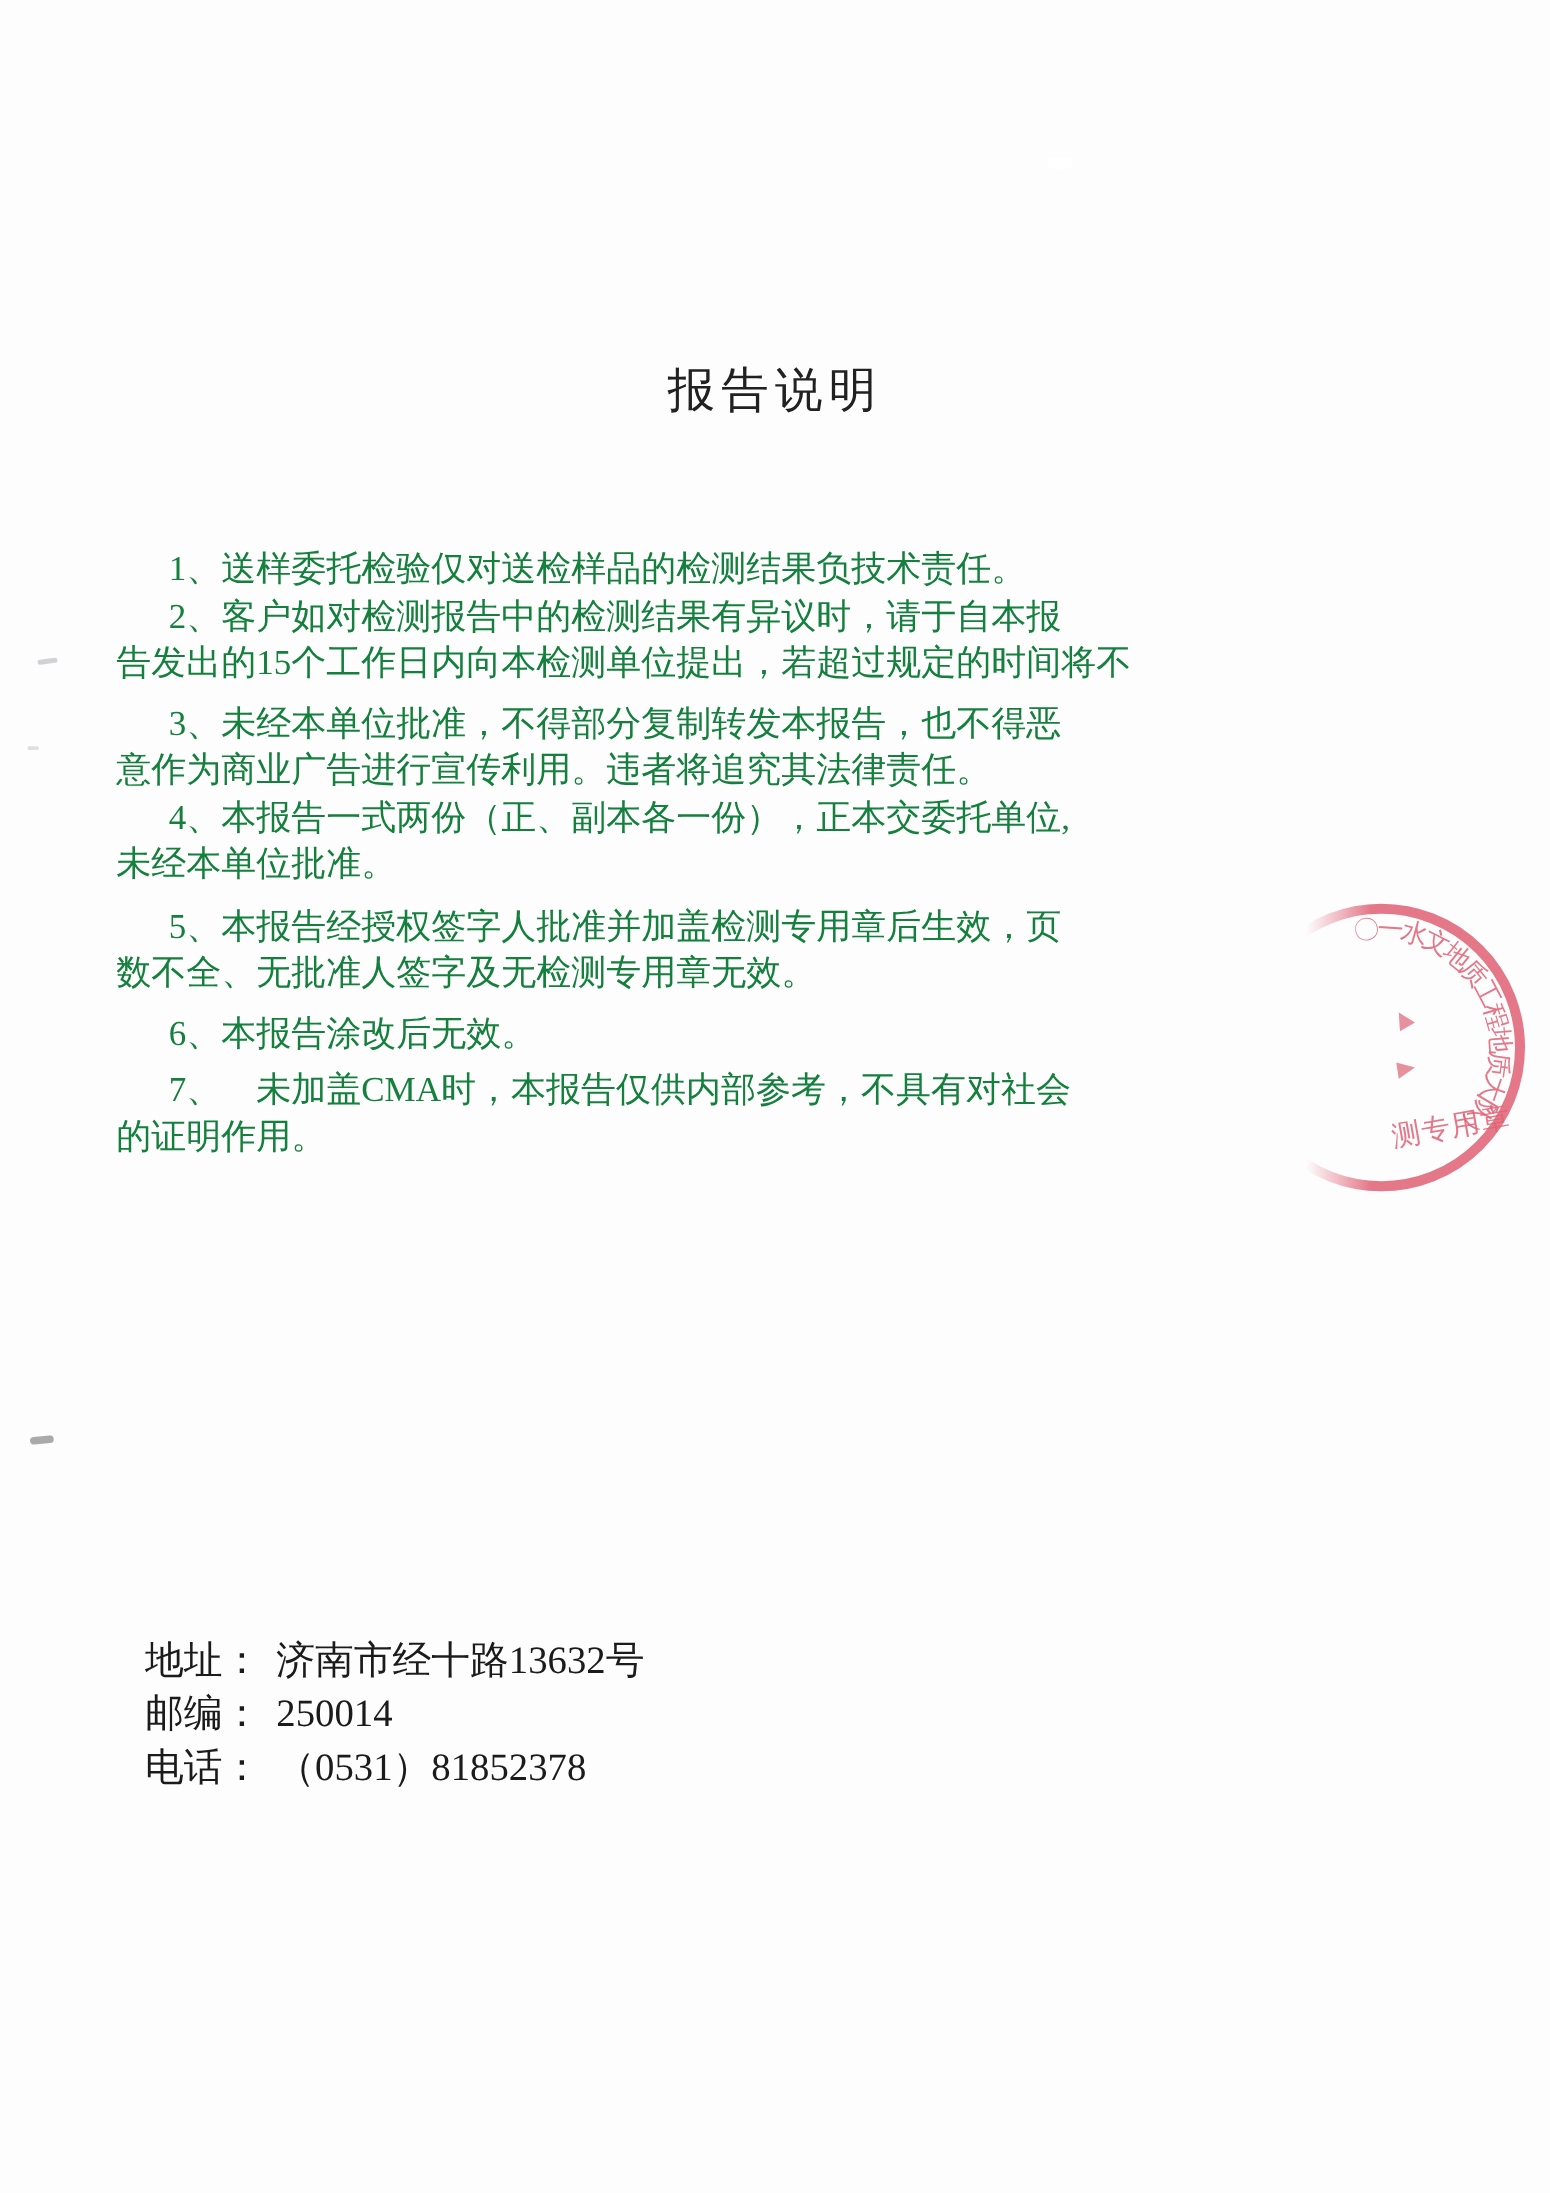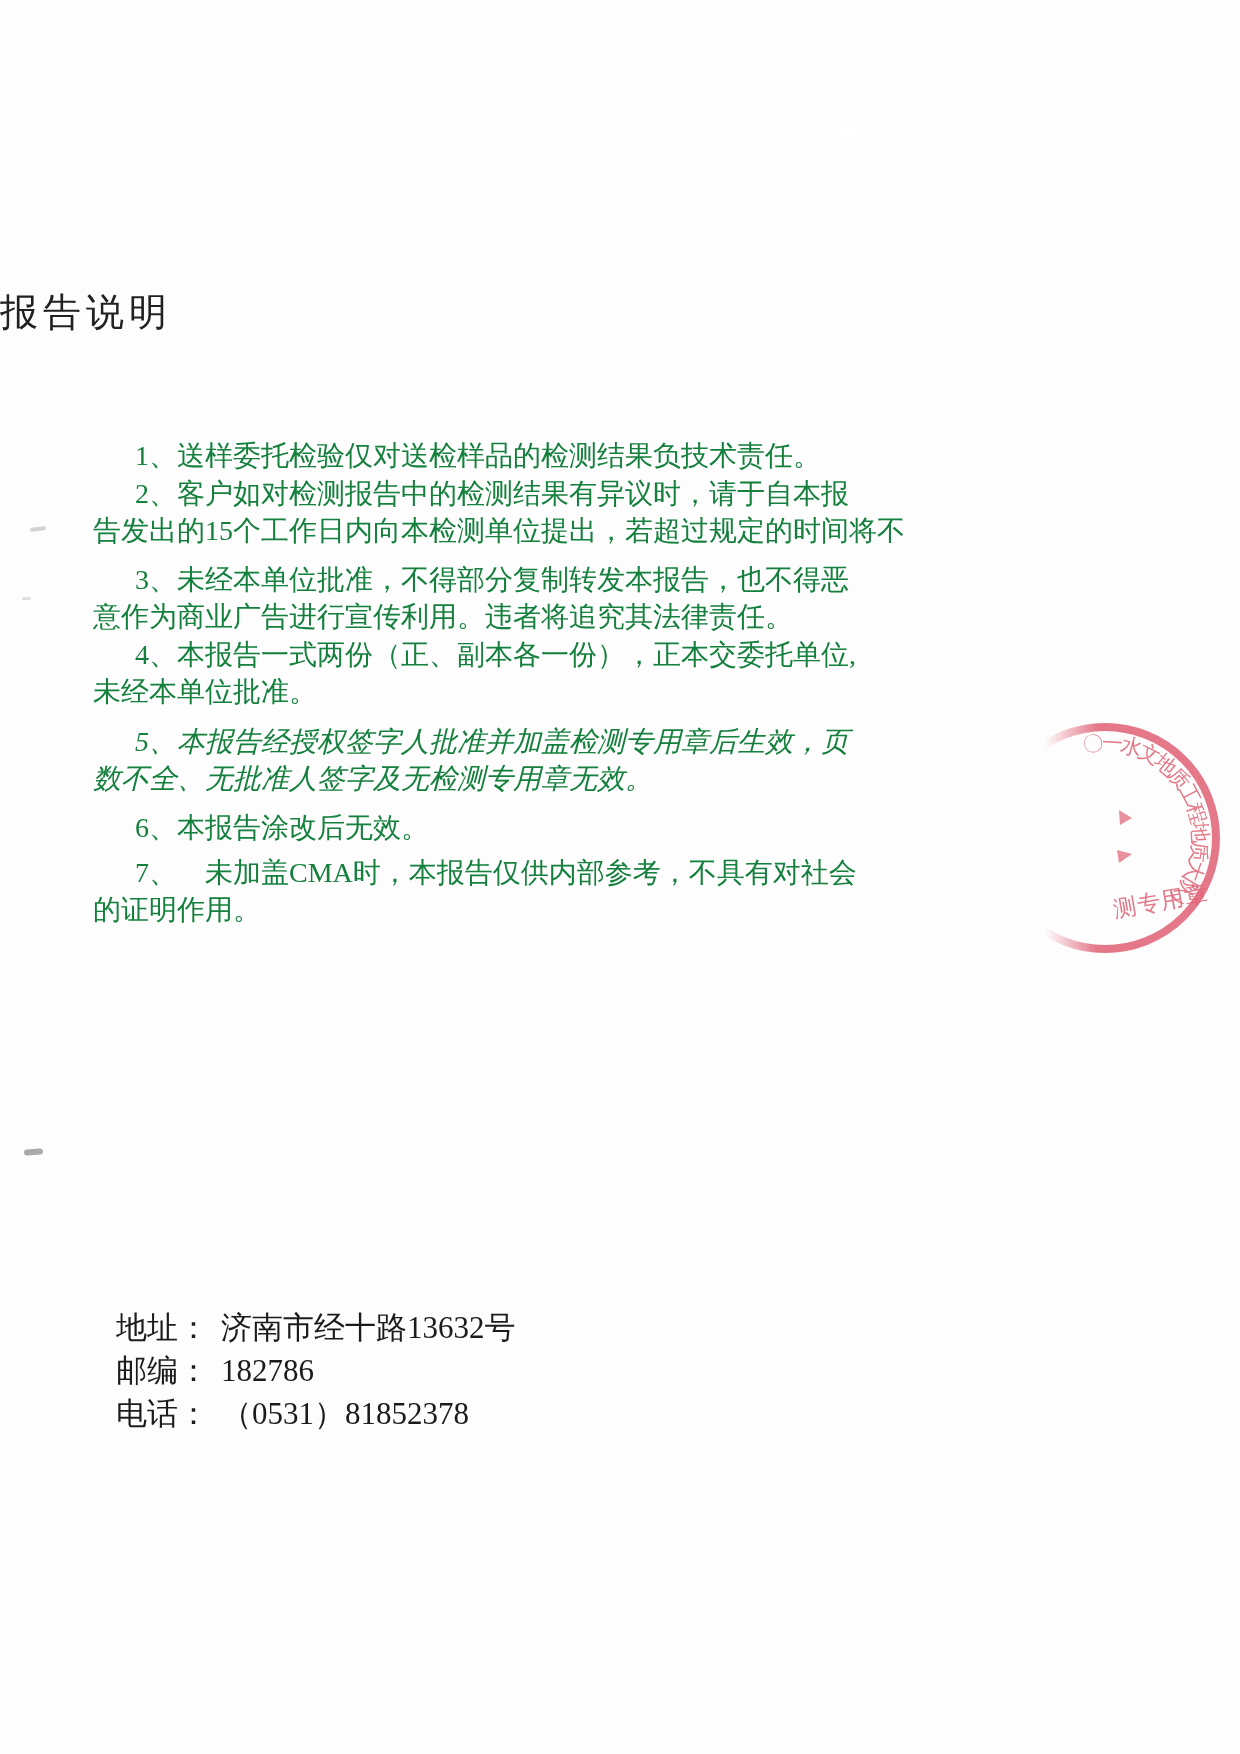--- a/index.html
+++ b/index.html
@@ -7,35 +7,36 @@
     position:relative;
     width:1240px;height:1754px;
     margin:0 auto;
     background:#fdfdfd;
     overflow:hidden;
     font-family:"Liberation Serif","DejaVu Serif",serif;
     color:#1c1c1c;
   }
   .title{
     position:absolute;top:287px;left:0;width:100%;
+    text-align:center;
     font-size:38px;letter-spacing:5px;
     color:#212121;
     white-space:nowrap;
   }
   .body-text{
     position:absolute;left:93px;top:437px;width:860px;
     font-size:28px;line-height:37px;
     color:#15803d;
   }
   .line{white-space:nowrap;}
   .ind{padding-left:42px;}
   .it2{margin-top:1px;}
   .it3{margin-top:12px;}
   .it4{margin-top:1px;}
-  .it5{margin-top:13px;font-style:italic;}
+  .it5{margin-top:13px;}
   .it6{margin-top:12px;}
   .it7{margin-top:8px;}
   .contact{
     position:absolute;left:95px;top:1306px;
     font-size:31px;line-height:43px;color:#1b1b1b;
   }
   .contact-row{white-space:nowrap;margin-left:21px;}
   .contact-value{margin-left:12px;}
   .stamp{
     position:absolute;left:955px;top:688px;
@@ -83,21 +84,21 @@
       <div class="line ind">7、　未加盖CMA时，本报告仅供内部参考，不具有对社会</div>
       <div class="line">的证明作用。</div>
     </div>
   </div>
 
   <div class="contact">
     <div class="contact-row">
       <span>地址：</span><span class="contact-value">济南市经十路13632号</span>
     </div>
     <div class="contact-row">
-      <span>邮编：</span><span class="contact-value">182786</span>
+      <span>邮编：</span><span class="contact-value">250014</span>
     </div>
     <div class="contact-row">
       <span>电话：</span><span class="contact-value">（0531）81852378</span>
     </div>
   </div>
 
   <svg class="stamp" viewBox="-150 -150 300 300" xmlns="http://www.w3.org/2000/svg">
     <defs>
       <linearGradient id="fadeL" gradientUnits="userSpaceOnUse" x1="-60" y1="0" x2="-8" y2="0">
         <stop offset="0" stop-color="#000000"></stop>

